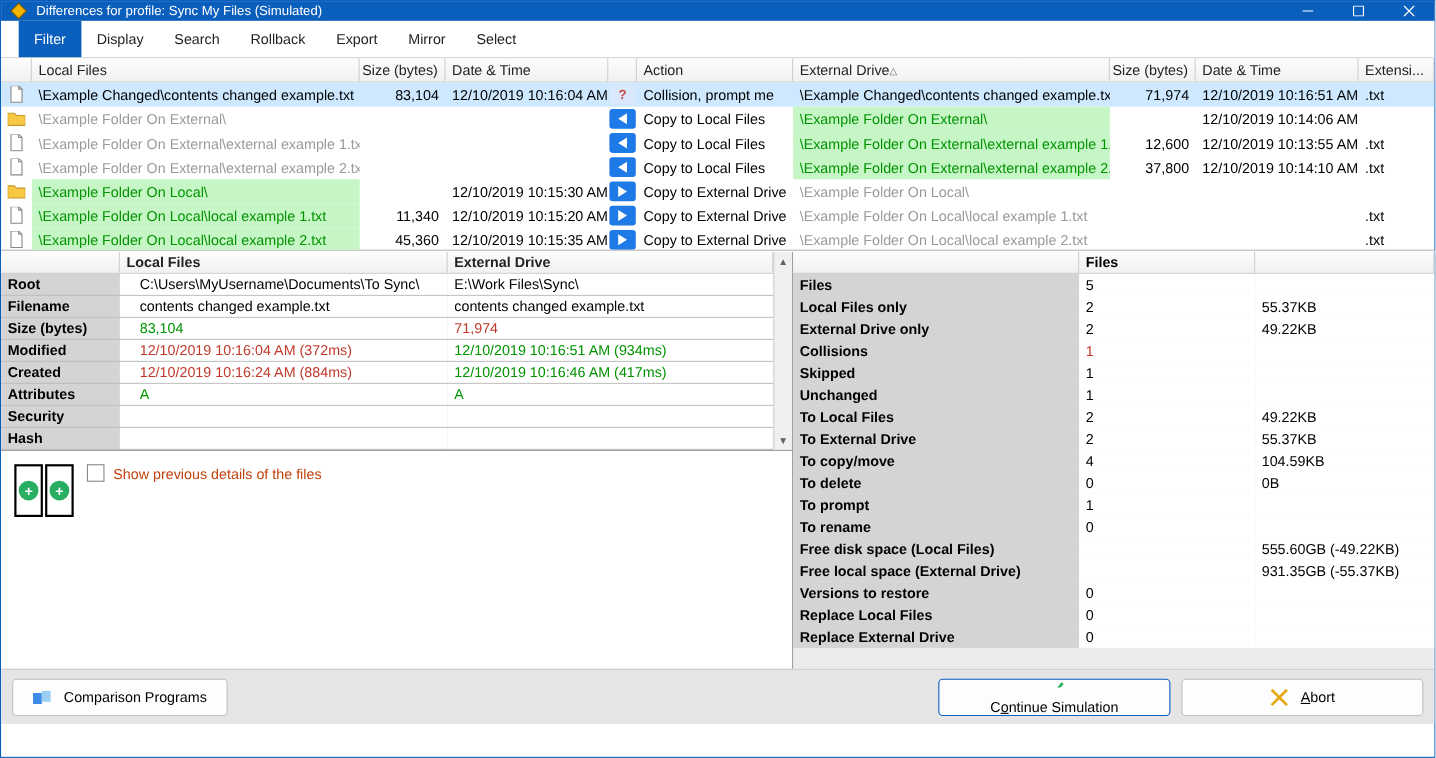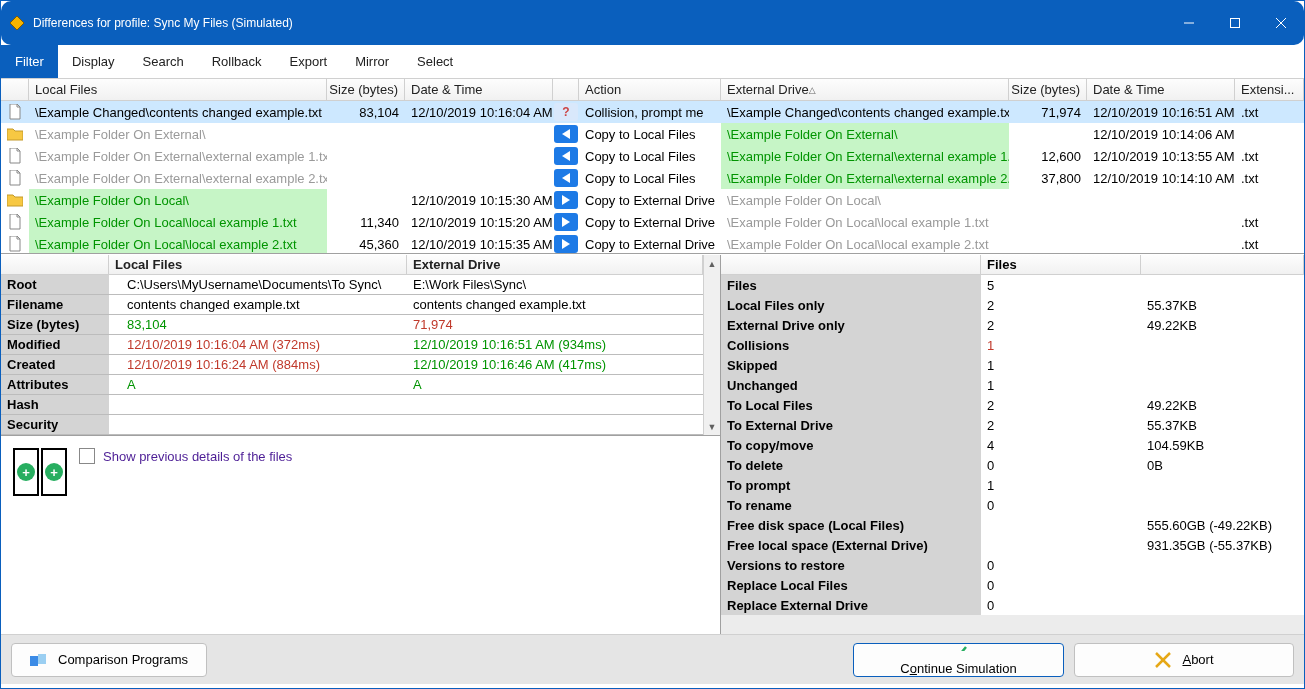--- a/index.html
+++ b/index.html
@@ -1,22 +1,22 @@
 <!DOCTYPE html>
 <html><head>
 <meta charset="utf-8">
 <style>
 * { box-sizing: border-box; margin: 0; padding: 0; font-family: "Segoe UI", Tahoma, sans-serif; font-size: 13px; }
 body { background: #fff; overflow: hidden; }
 .window { width: 1305px; height: 689px; border: 1px solid #0a5fbd; display: flex; flex-direction: column; }
-.titlebar { background: #0a5fbd; color: #fff; height: 44px; display: flex; align-items: center; padding: 0 0 0 8px; border-radius: 10px; }
+.titlebar { background: #0a5fbd; color: #fff; height: 18px; display: flex; align-items: center; padding: 0 0 0 8px; }
 .titlebar .app-icon { width: 16px; height: 16px; margin-right: 8px; }
 .titlebar .title { flex: 1; font-size: 12px; }
 .titlebar .win-btn { width: 46px; height: 30px; display: flex; align-items: center; justify-content: center; color: #fff; }
-.toolbar { background: #fff; border-bottom: 1px solid #d0d0d0; height: 34px; display: flex; align-items: stretch; }
+.toolbar { background: #fff; border-bottom: 1px solid #d0d0d0; height: 34px; display: flex; align-items: stretch; padding-left: 16px; }
 .toolbar .tb-btn { padding: 0 14px; display: flex; align-items: center; color: #222; }
 .toolbar .tb-btn.active { background: #0a5fbd; color: #fff; }
 .grid { flex: 0 0 auto; height: 175px; overflow: hidden; border-bottom: 1px solid #a0a0a0; }
 .grid-header, .grid-row { display: flex; align-items: center; height: 22px; }
 .grid-header { background: linear-gradient(#fdfdfd,#f1f1f1); border-bottom: 1px solid #d0d0d0; font-weight: normal; color: #222; }
 .gh, .gc { padding: 0 6px; overflow: hidden; white-space: nowrap; text-overflow: ellipsis; border-right: 1px solid #e4e4e4; height: 100%; display: flex; align-items: center; }
 .grid-header .gh { border-right: 1px solid #d0d0d0; }
 .c-icon { width: 28px; flex: 0 0 28px; justify-content: center; }
 .c-local { width: 298px; flex: 0 0 298px; }
 .c-sizeL { width: 78px; flex: 0 0 78px; justify-content: flex-end; }
@@ -307,26 +307,26 @@
                 <div class="dr lab">Created</div>
                 <div class="dr loc txt-red">12/10/2019 10:16:24 AM (884ms)</div>
                 <div class="dr ext txt-green">12/10/2019 10:16:46 AM (417ms)</div>
               </div>
               <div class="detail-row">
                 <div class="dr lab">Attributes</div>
                 <div class="dr loc txt-green">A</div>
                 <div class="dr ext txt-green">A</div>
               </div>
               <div class="detail-row">
-                <div class="dr lab">Hash</div>
+                <div class="dr lab">Security</div>
                 <div class="dr loc "></div>
                 <div class="dr ext "></div>
               </div>
               <div class="detail-row">
-                <div class="dr lab">Security</div>
+                <div class="dr lab">Hash</div>
                 <div class="dr loc "></div>
                 <div class="dr ext "></div>
               </div>
             </div>
         </div>
         <div class="scrollv">
           <div class="sbtn">▲</div>
           <div class="sbtn">▼</div>
         </div>
       </div>
@@ -334,21 +334,21 @@
         <div style="display:flex;gap:2px;">
           <div class="thumb">
               <div class="plus">+</div>
             </div>
           <div class="thumb">
               <div class="plus">+</div>
             </div>
         </div>
         <div style="display:flex;align-items:center;gap:8px;">
           <div class="chk"></div>
-          <span style="color:#4c1d95;">Show previous details of the files</span>
+          <span style="color:#c2410c;">Show previous details of the files</span>
         </div>
       </div>
     </div>
 
     <div class="panel-right">
       <div class="stats-head">
         <div class="sh lab"></div>
         <div class="sh val1">Files</div>
         <div class="sh val2"></div>
       </div>

